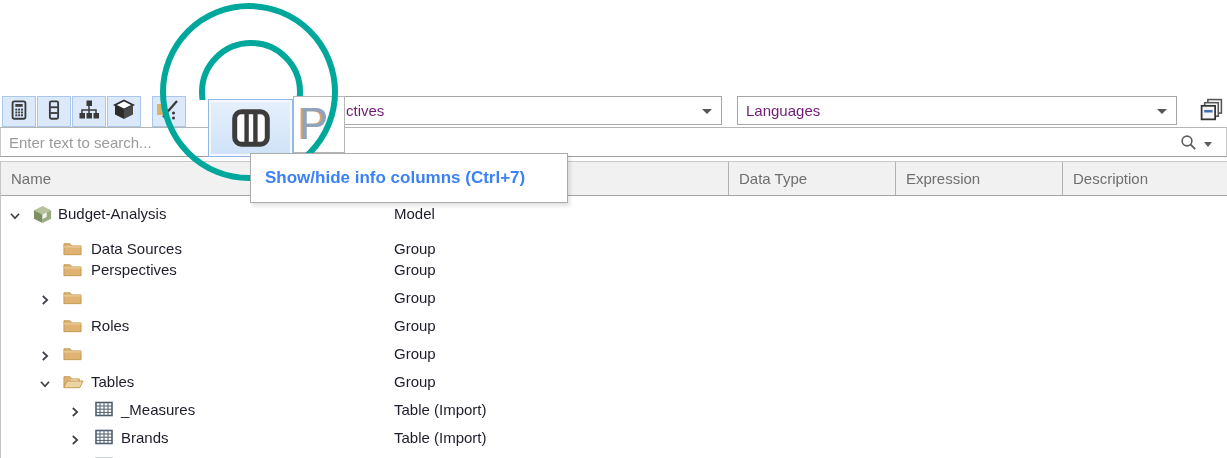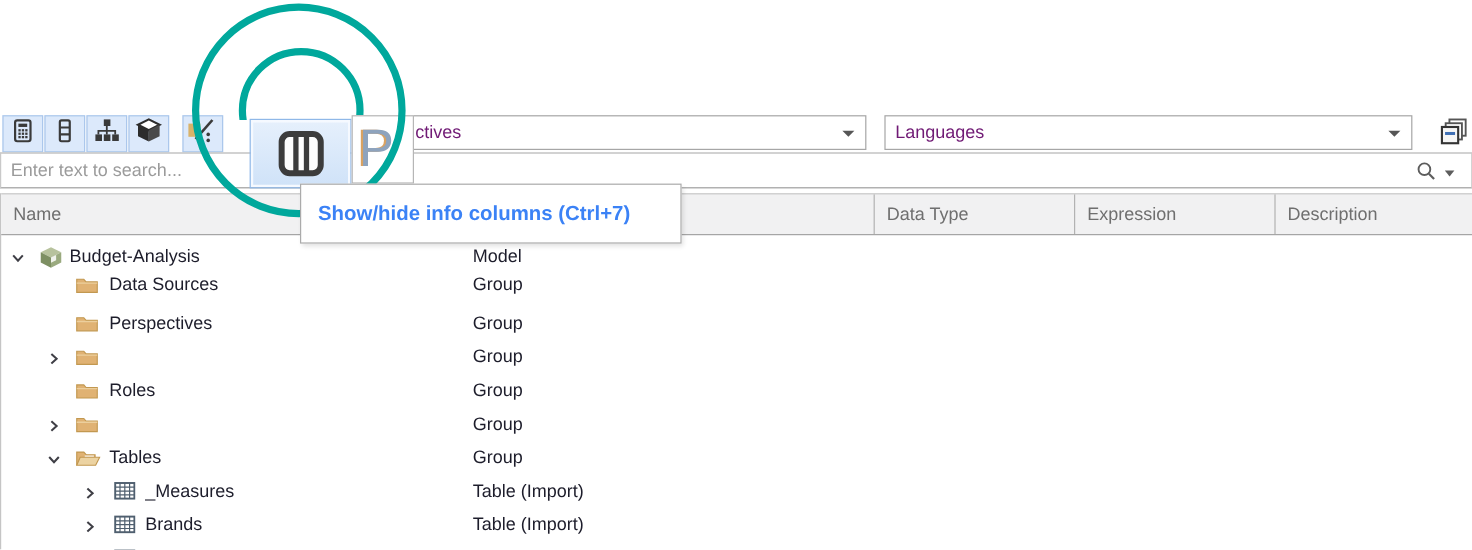--- a/index.html
+++ b/index.html
@@ -214,21 +214,21 @@
           </svg></span>
         <span class="nico" style="left:32px"><svg width="19" height="19" viewBox="0 0 20 20">
             <polygon points="10,1 19,5.5 10,10 1,5.5" fill="#b7c29d"></polygon>
             <polygon points="1,5.5 10,10 10,19 1,14.5" fill="#7d8f63"></polygon>
             <polygon points="19,5.5 10,10 10,19 19,14.5" fill="#9aaa7f"></polygon>
             <polygon points="10,10 14.5,7.8 14.5,12.5 10,14.7" fill="#fff" opacity="0.85"></polygon>
           </svg></span>
         <span class="lbl" style="left:57px">Budget-Analysis</span>
         <span class="otype">Model</span>
       </div>
-      <div class="tree-row" style="top: 63px; padding-left: 24px;">
+      <div class="tree-row" style="top: 74px; padding-left: 24px;">
         <span class="nico" style="left:62px"><svg width="19" height="17" viewBox="0 0 20 17">
             <path d="M1 3.5 h6.2 l2 2.3 H19 V15 H1 Z" fill="#e0b273" stroke="#c29850" stroke-width="1"></path>
             <path d="M1 6.8 H19" stroke="#eccf9d" stroke-width="1.2"></path>
           </svg></span>
         <span class="lbl" style="left:90px">Data Sources</span>
         <span class="otype">Group</span>
       </div>
       <div class="tree-row" style="top: 95px;">
         <span class="nico" style="left:62px"><svg width="19" height="17" viewBox="0 0 20 17">
             <path d="M1 3.5 h6.2 l2 2.3 H19 V15 H1 Z" fill="#e0b273" stroke="#c29850" stroke-width="1"></path>

